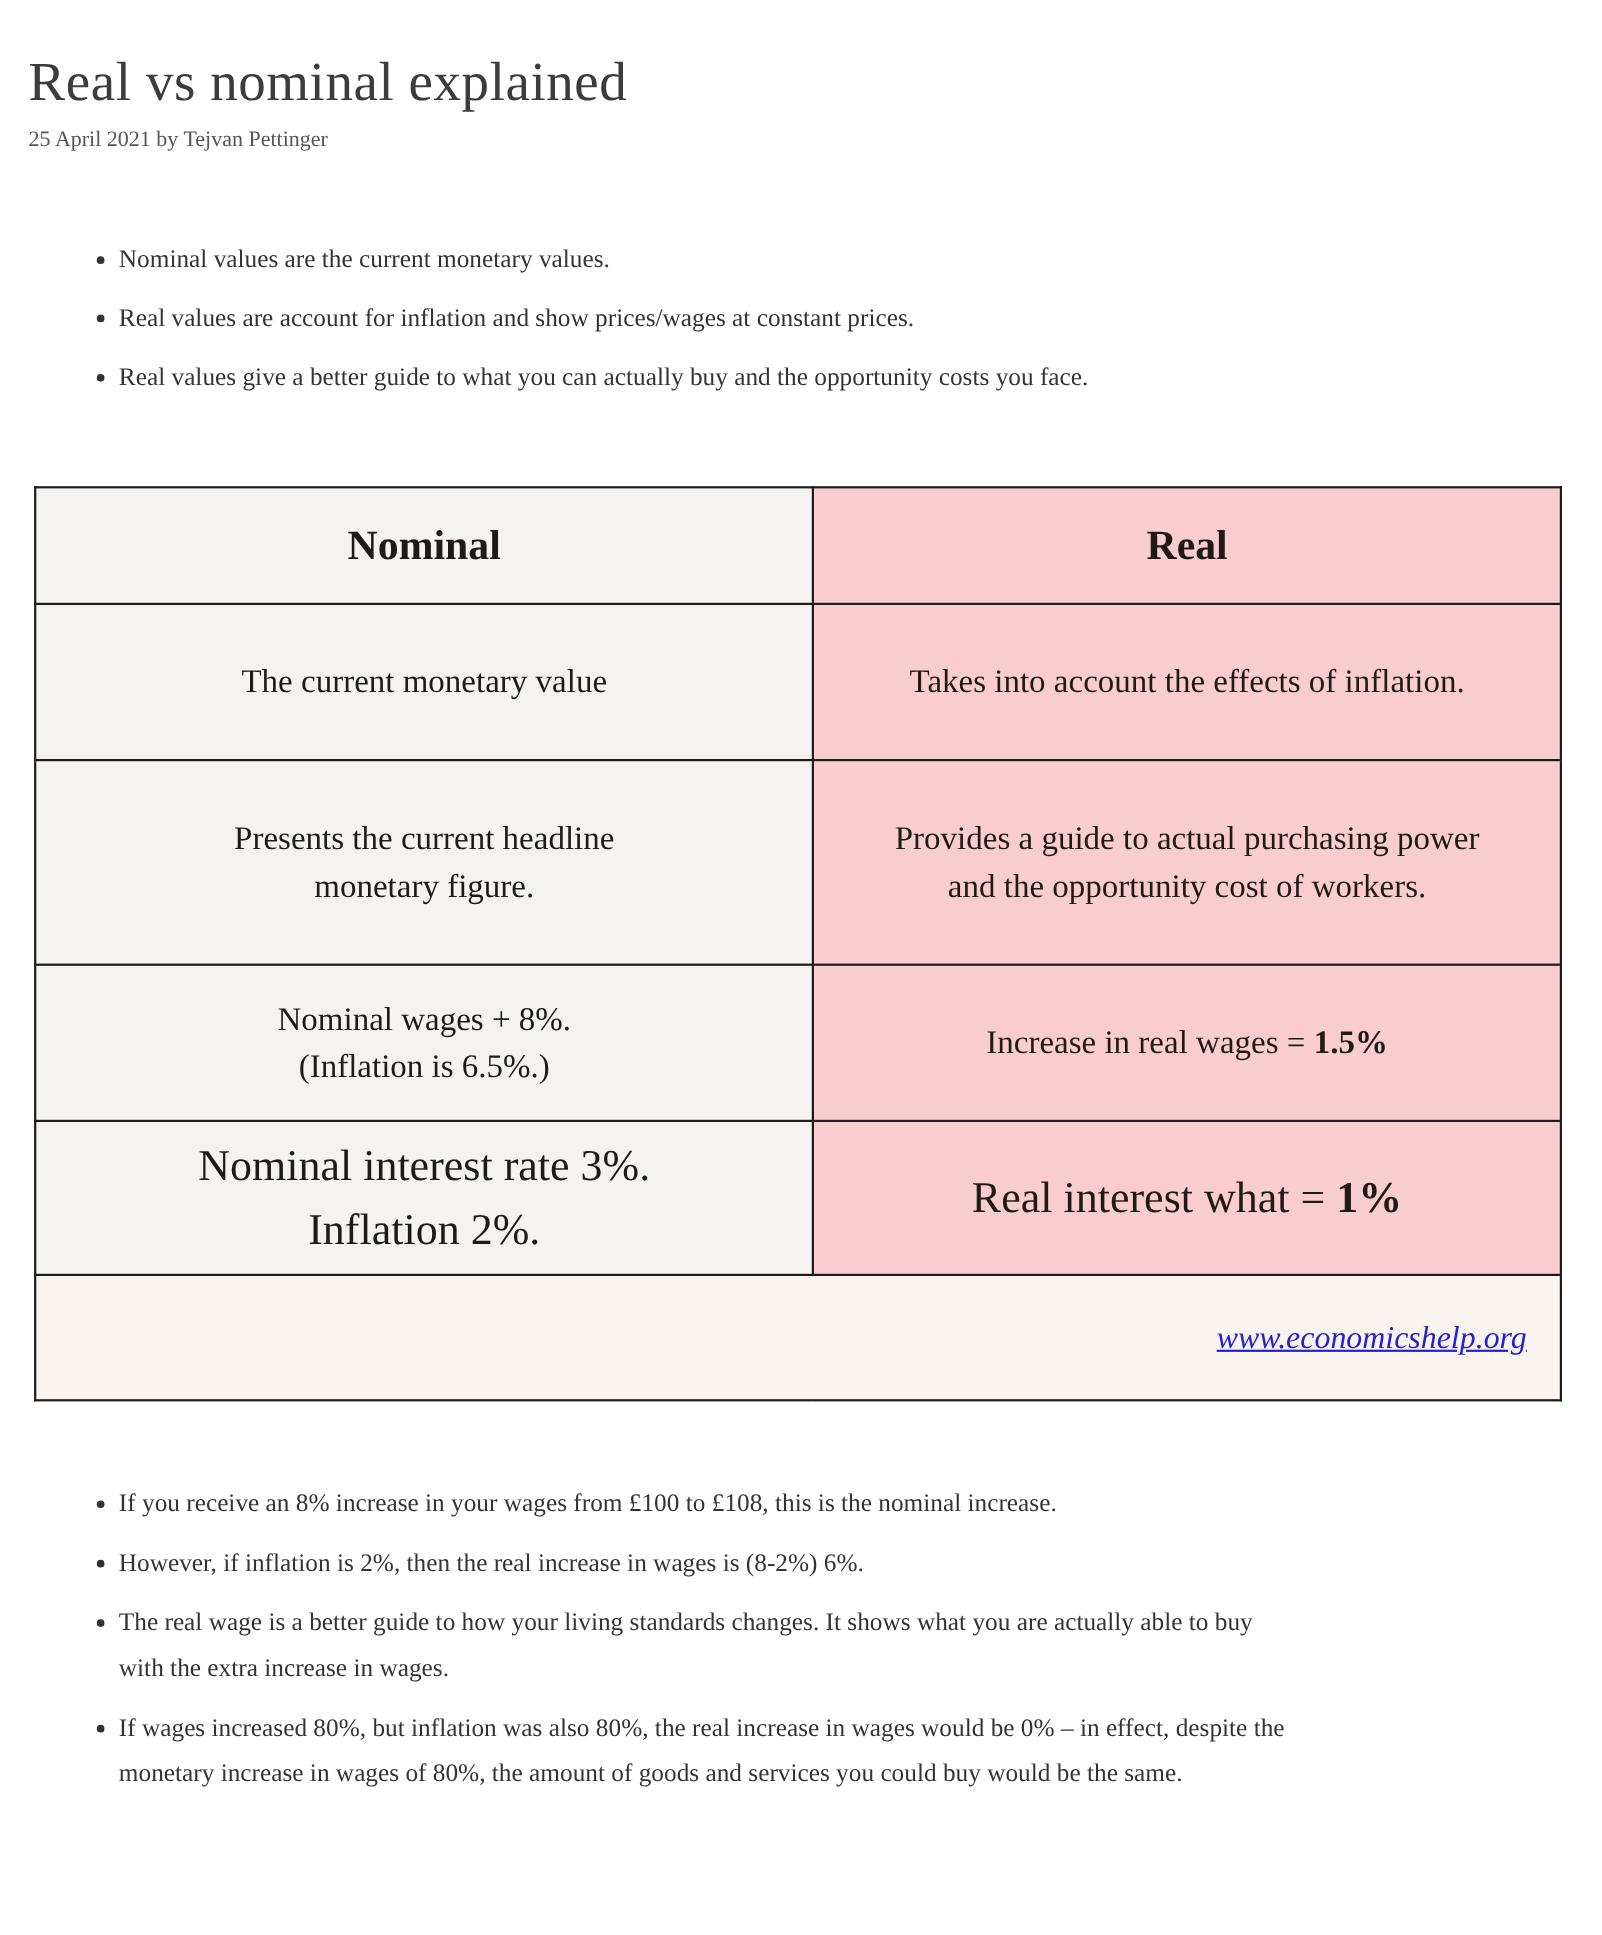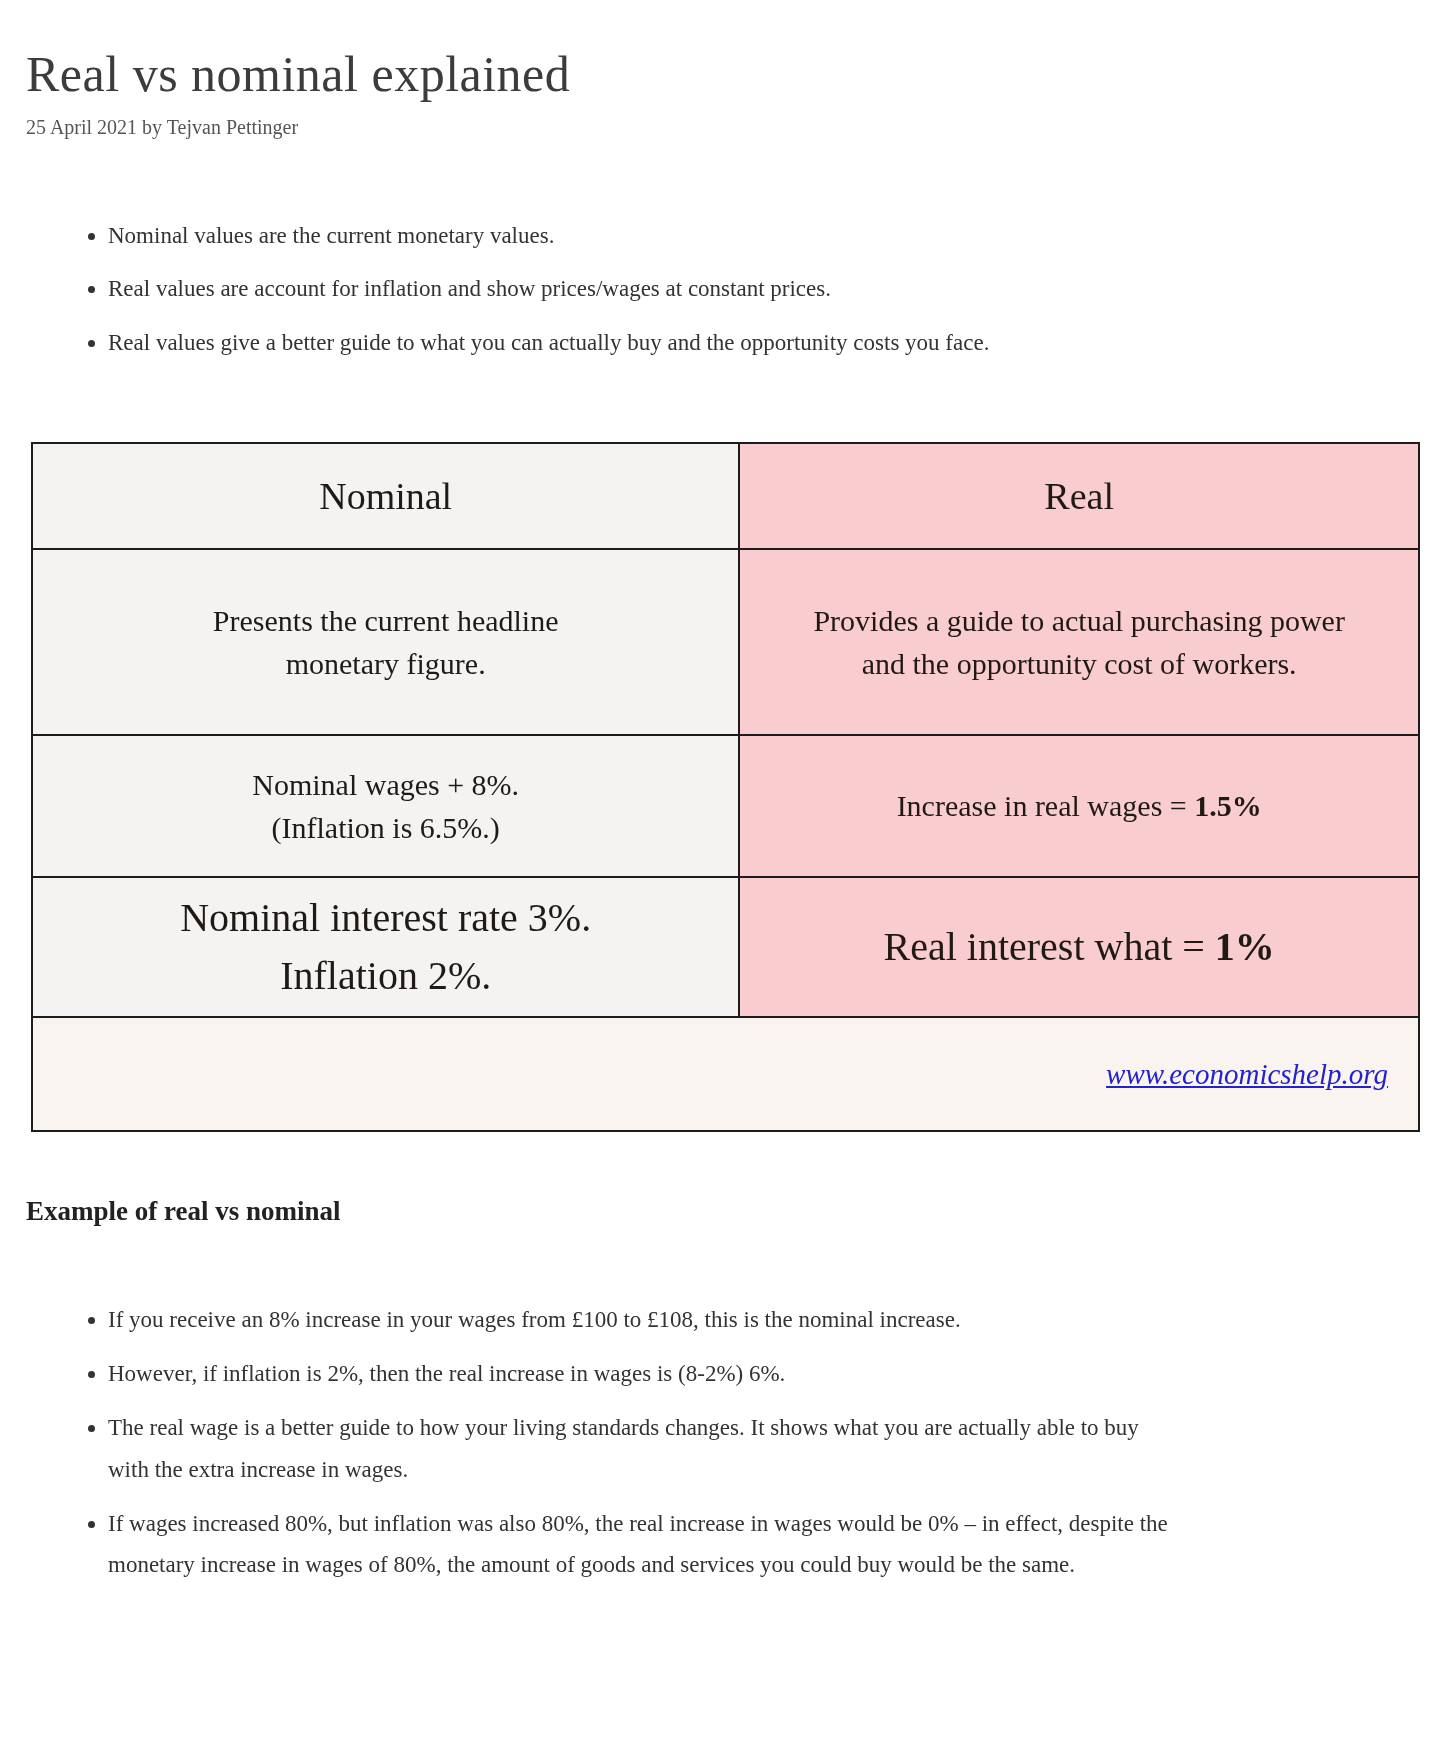--- a/index.html
+++ b/index.html
@@ -57,21 +57,21 @@
     vertical-align: middle;
     padding: 6px 10px;
   }
   col.col-nominal { width: 51%; }
   col.col-real   { width: 49%; }
   .cell-gray { background: var(--cell-gray, #f4f3f1); }
   .cell-pink { background: var(--cell-pink, #f9cdcf); }
   tr.hdr th {
     height: 92px;
     font-size: 38px;
-    font-weight: 400;
+    font-weight: 700;
   }
   tr.r1 td { height: 128px; font-size: 30px; }
   tr.r2 td { height: 172px; font-size: 30px; margin-left: 43px; }
   tr.r3 td { height: 128px; font-size: 30px; }
   tr.r4 td { height: 126px; font-size: 40px; }
   td .wrapbox {
     display: inline-block;
     line-height: 1.45;
   }
   .mw540 { max-width: 540px; }
@@ -115,20 +115,28 @@
   <table class="compare">
     <colgroup>
       <col class="col-nominal">
       <col class="col-real">
     </colgroup>
     <tbody>
       <tr class="hdr">
         <th class="cell-gray">Nominal</th>
         <th class="cell-pink">Real</th>
       </tr>
+      <tr class="r1">
+        <td class="cell-gray">
+          <span class="wrapbox">The current monetary value</span>
+        </td>
+        <td class="cell-pink">
+          <span class="wrapbox mw540">Takes into account the effects of inflation.</span>
+        </td>
+      </tr>
       <tr class="r2">
         <td class="cell-gray">
           <span class="wrapbox mw460">Presents the current headline monetary figure.</span>
         </td>
         <td class="cell-pink">
           <span class="wrapbox mw580">Provides a guide to actual purchasing power and the opportunity cost of workers.</span>
         </td>
       </tr>
       <tr class="r3">
         <td class="cell-gray">
@@ -147,21 +155,20 @@
         </td>
       </tr>
       <tr class="tbl-footer">
         <td colspan="2">
           <a href="#" class="site-link">www.economicshelp.org</a>
         </td>
       </tr>
     </tbody>
   </table>
 
-  <h2 class="example-heading">Example of real vs nominal</h2>
 
   <ul class="bullets example-list">
     <li>If you receive an 8% increase in your wages from £100 to £108, this is the nominal increase.</li>
     <li>However, if inflation is 2%, then the real increase in wages is (8-2%) 6%.</li>
     <li>The real wage is a better guide to how your living standards changes. It shows what you are actually able to buy with the extra increase in wages.</li>
     <li>If wages increased 80%, but inflation was also 80%, the real increase in wages would be 0% – in effect, despite the monetary increase in wages of 80%, the amount of goods and services you could buy would be the same.</li>
   </ul>
 
 </div>
 

